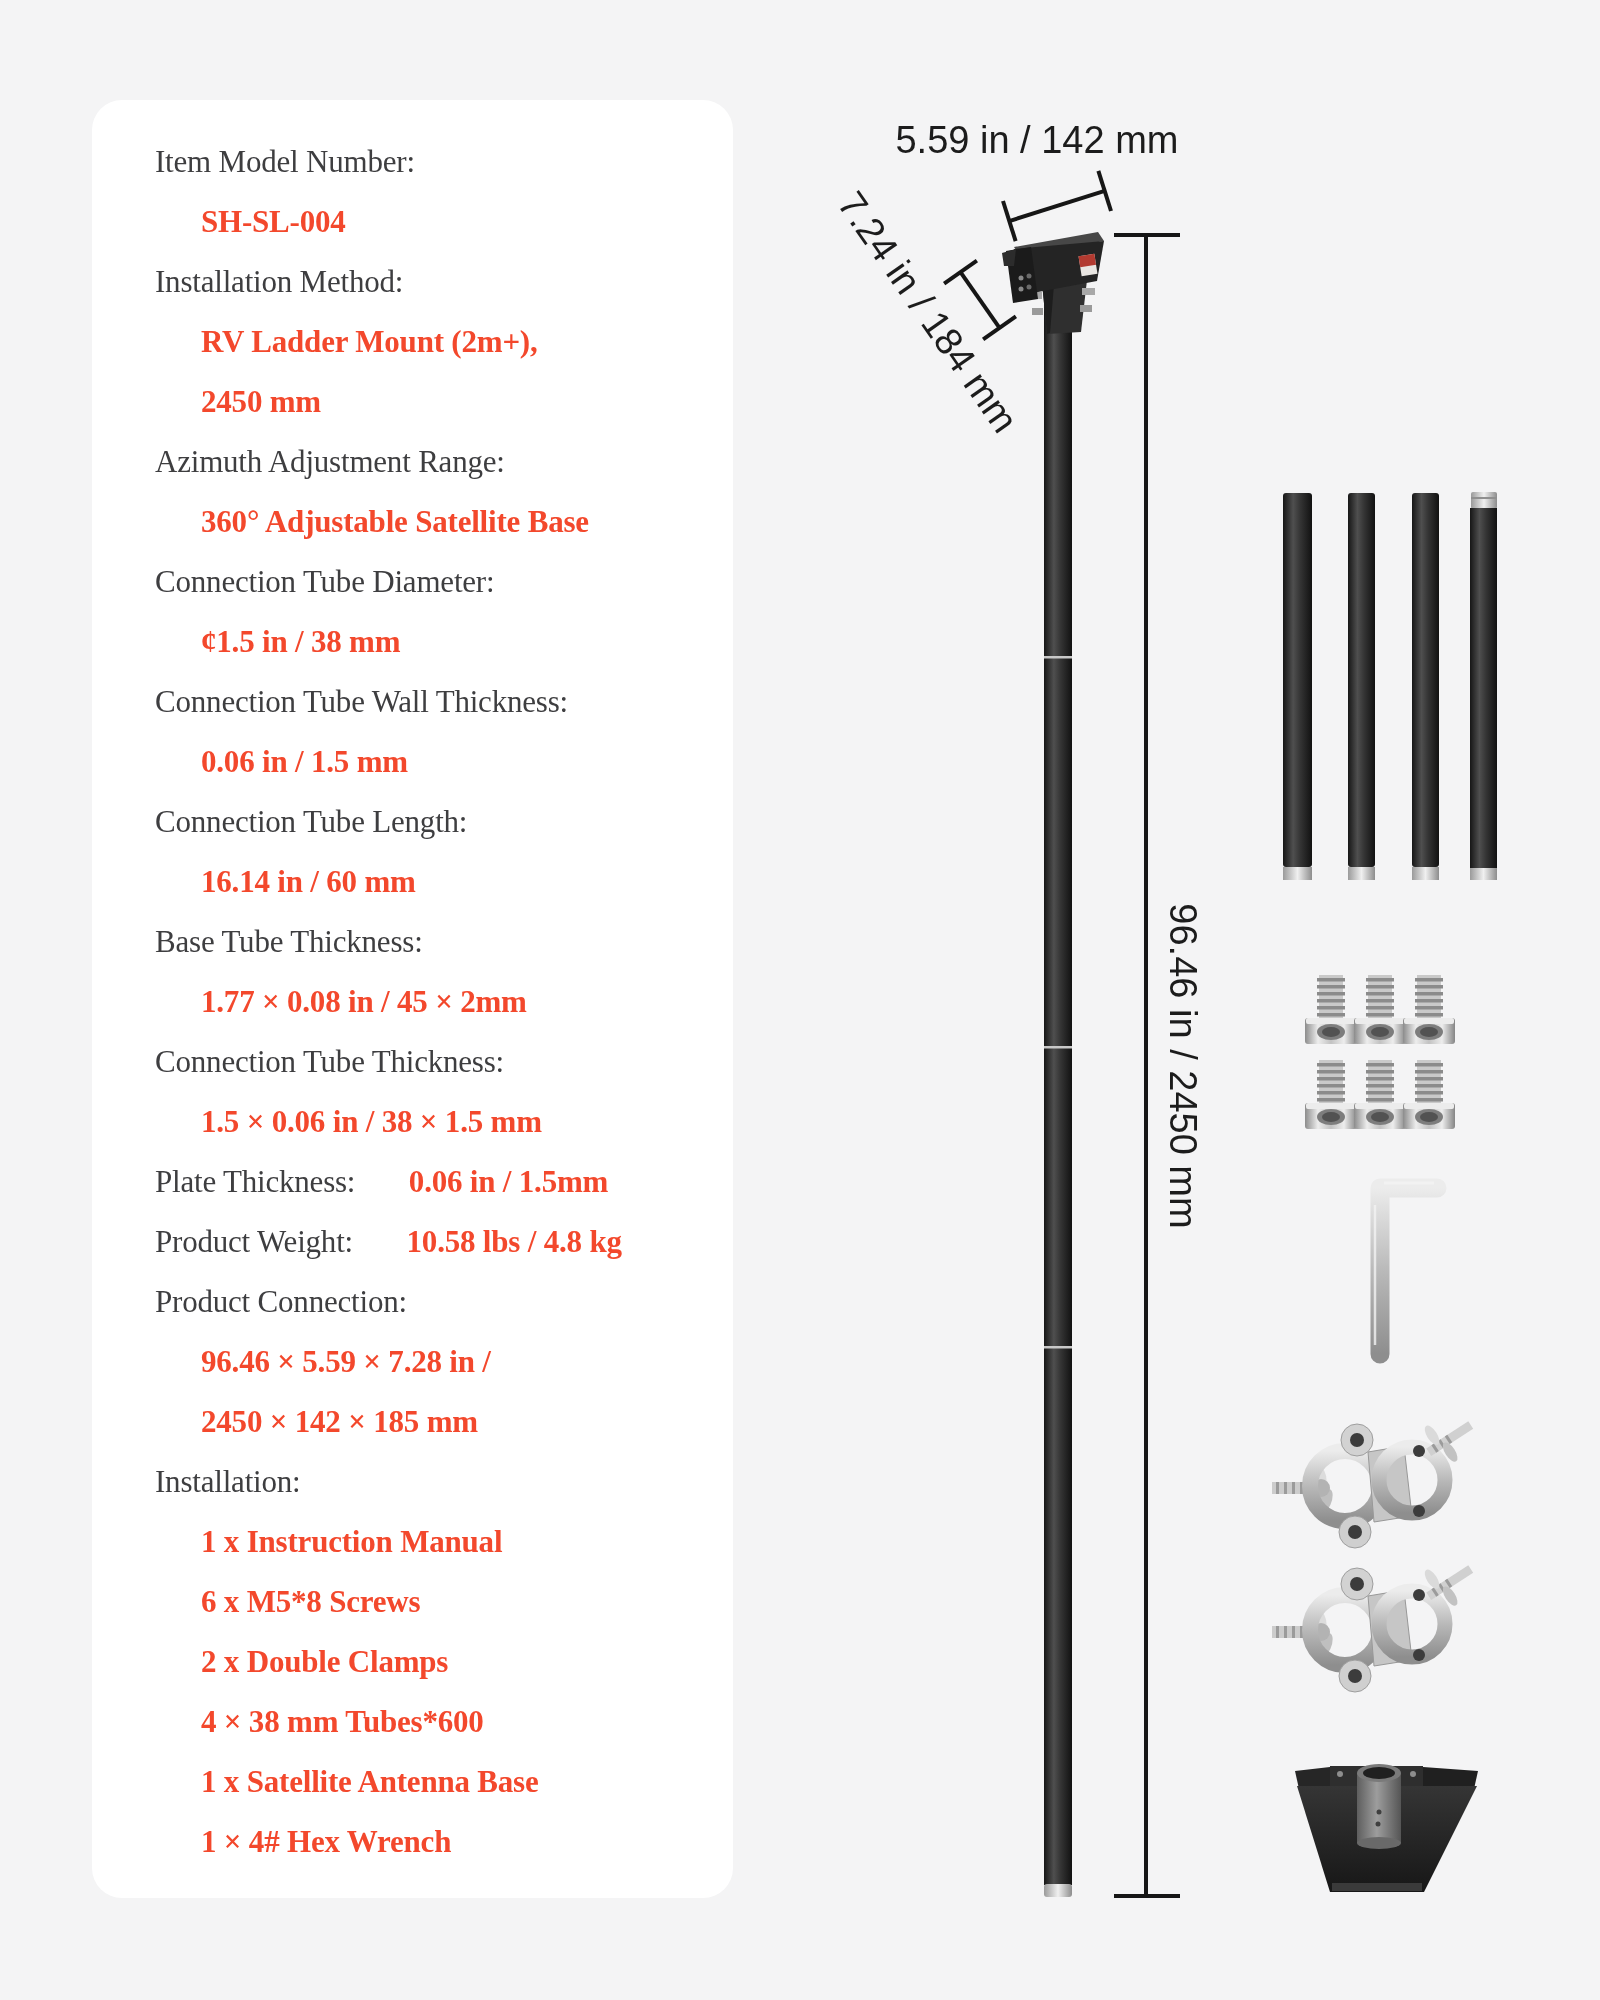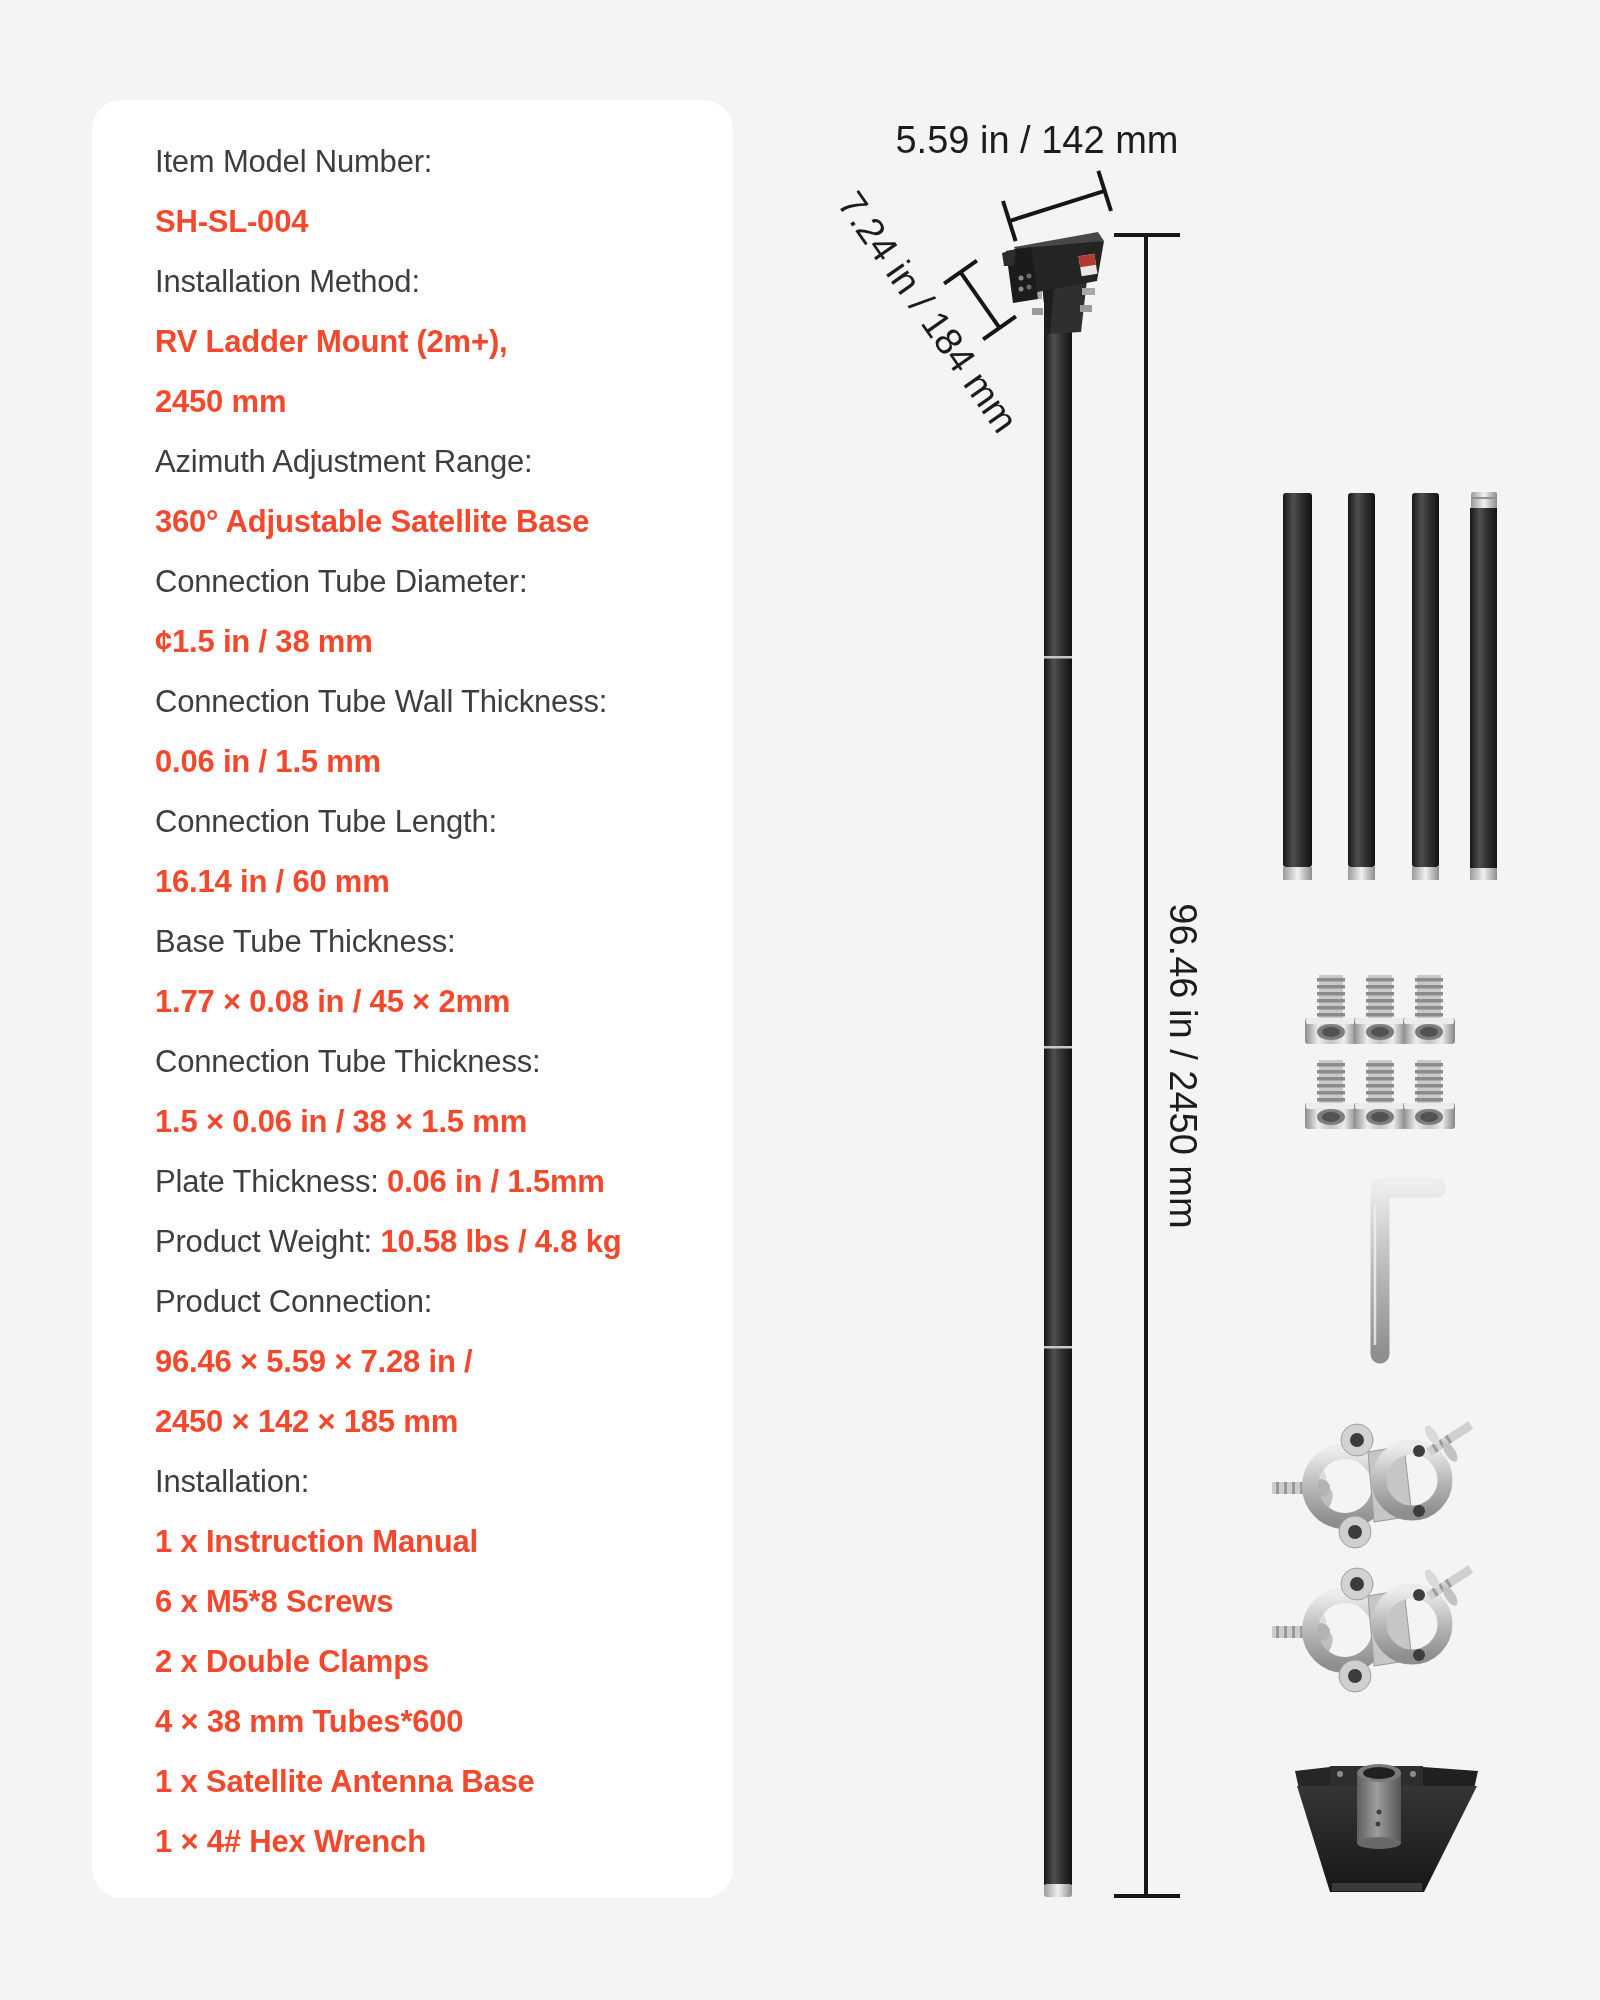--- a/index.html
+++ b/index.html
@@ -6,24 +6,24 @@
   body{width:1600px;height:2000px;overflow:hidden;}
   .canvas{
     position:relative;width:1600px;height:2000px;
     background:var(--bg,#f4f4f5);
     font-family:"Liberation Sans", sans-serif;
   }
   .spec-card{
     position:absolute;left:92px;top:100px;width:641px;height:1798px;
     background:var(--card,#ffffff);border-radius:30px;
   }
-  .spec-list{position:absolute;left:63px;top:32px;right:14px;}
+  .spec-list{position:absolute;left:63px;top:32px;right:14px;font-family:Liberation Serif, serif;}
   .spec-line{height:60px;line-height:60px;font-size:31px;white-space:nowrap;letter-spacing:-0.2px;}
   .spec-line .lab{color:var(--label,#3e3e40);font-weight:400;}
-  .spec-line .val{color:var(--accent,#f3482c);font-weight:700;}
+  .spec-line .val{color:var(--accent,#f3482c);font-weight:700;margin-left:46px;}
   .dim{
     position:absolute;width:400px;text-align:center;
     color:#1c1c1c;font-size:38px;line-height:48px;white-space:nowrap;
   }
   .dim.rot55{transform:rotate(55deg);}
   .dim.rot90{transform:rotate(90deg);}
   svg{position:absolute;left:0;top:0;}
 </style>
 </head>
 <body>

